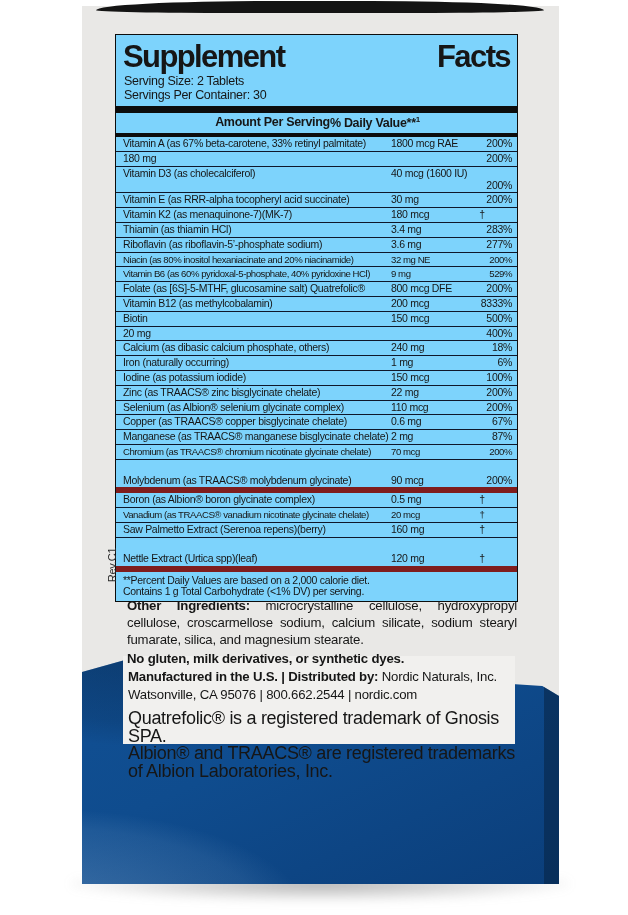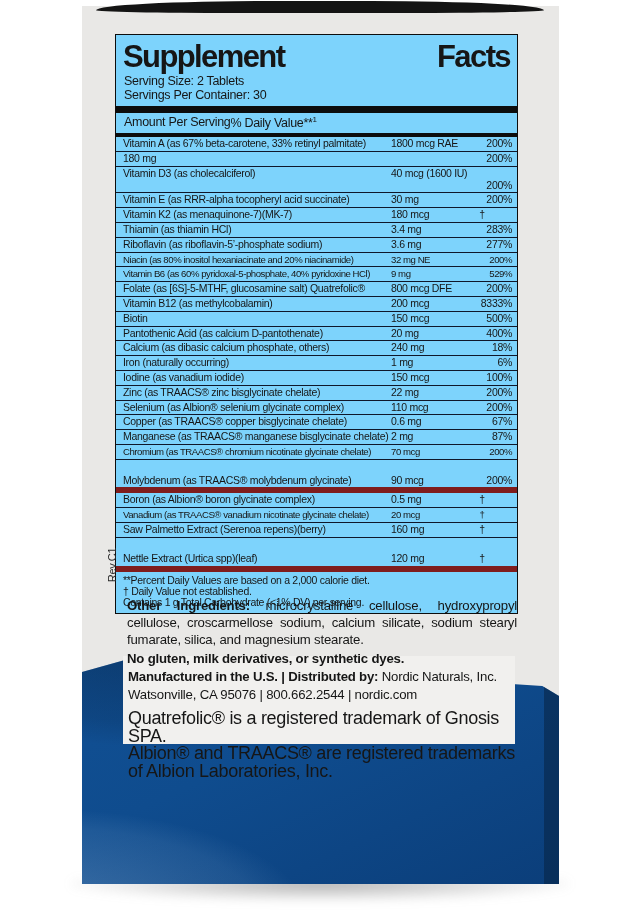--- a/index.html
+++ b/index.html
@@ -24,22 +24,22 @@
   
   .bpanel{position:absolute;left:41px;top:650px;width:392px;height:88px;background:#f1f0ee;}
   
   .label{position:absolute;left:33px;top:28px;width:403px;border:1.5px solid #0d0d0d;
          background:#7dd3fc;box-sizing:border-box;}
   .sf-title{display:flex;justify-content:space-between;align-items:baseline;
             padding:5px 7px 0 7px;font-weight:bold;font-size:31px;letter-spacing:-1.6px;line-height:33px;}
   .serving{padding:2px 8px 4px 8px;font-size:12.5px;line-height:13.5px;letter-spacing:-0.3px;}
   .bar-thick{height:7px;background:#0d0d0d;}
   .bar-med{height:4px;background:#0d0d0d;}
-  .hdr{display:flex;justify-content:flex-start;padding:2px 6px 3px 8px;
-       font-weight:normal;font-size:12.5px;letter-spacing:-0.3px;}
+  .hdr{display:flex;justify-content:center;padding:2px 6px 3px 8px;
+       font-weight:bold;font-size:12.5px;letter-spacing:-0.3px;}
   .hdr sup{font-size:8px;}
   .nrow{display:flex;flex-wrap:wrap;align-items:flex-start;border-bottom:1px solid #0f172a;
         padding:1px 5px 1px 7px;font-size:10.5px;line-height:11.8px;letter-spacing:-0.3px;min-height:11.8px;}
   .nrow.small{font-size:9.6px;letter-spacing:-0.45px;}
   .nrow.thick-after{border-bottom:6px solid #7f1d1d;margin-top:14px;}
   .nlabel{flex:0 1 auto;min-width:268px;white-space:nowrap;}
   .nsub{width:100%;order:3;white-space:nowrap;}
   .namount{flex:0 0 auto;white-space:nowrap;}
   .ndv{margin-left:auto;width:48px;text-align:right;white-space:nowrap;}
   .ndv.dagger{text-align:center;padding-right:6px;}
@@ -138,36 +138,35 @@
             <span class="nlabel">Vitamin B12 (as methylcobalamin)</span>
             <span class="namount">200 mcg</span>
             <span class="ndv">8333%</span>
           </div>
           <div class="nrow">
             <span class="nlabel">Biotin</span>
             <span class="namount">150 mcg</span>
             <span class="ndv">500%</span>
           </div>
           <div class="nrow">
-            <span class="nlabel">Pantothenic Acid (as calcium D-pantothenate)</span>
             <span class="namount">20 mg</span>
             <span class="ndv">400%</span>
           </div>
           <div class="nrow">
             <span class="nlabel">Calcium (as dibasic calcium phosphate, others)</span>
             <span class="namount">240 mg</span>
             <span class="ndv">18%</span>
           </div>
           <div class="nrow">
             <span class="nlabel">Iron (naturally occurring)</span>
             <span class="namount">1 mg</span>
             <span class="ndv">6%</span>
           </div>
           <div class="nrow">
-            <span class="nlabel">Iodine (as vanadium iodide)</span>
+            <span class="nlabel">Iodine (as potassium iodide)</span>
             <span class="namount">150 mcg</span>
             <span class="ndv">100%</span>
           </div>
           <div class="nrow">
             <span class="nlabel">Zinc (as TRAACS® zinc bisglycinate chelate)</span>
             <span class="namount">22 mg</span>
             <span class="ndv">200%</span>
           </div>
           <div class="nrow">
             <span class="nlabel">Selenium (as Albion® selenium glycinate complex)</span>
@@ -211,21 +210,20 @@
           </div>
           <div class="nrow thick-after">
             <span class="nlabel">Nettle Extract (Urtica spp)(leaf)</span>
             <span class="namount">120 mg</span>
             <span class="ndv dagger">†</span>
           </div>
         </div>
 
       <div class="foot">
           <div>**Percent Daily Values are based on a 2,000 calorie diet.</div>
-          <div>† Daily Value not established.</div>
           <div>Contains 1 g Total Carbohydrate (&lt;1% DV) per serving.</div>
         </div>
     </div>
 
     <div class="rev">Rev.C1</div>
 
     <div class="other"><b>Other Ingredients:</b><span> microcrystalline cellulose, hydroxypropyl cellulose, croscarmellose sodium, calcium silicate, sodium stearyl fumarate, silica, and magnesium stearate.</span></div>
 
     <div class="nogluten">No gluten, milk derivatives, or synthetic dyes.</div>
 

